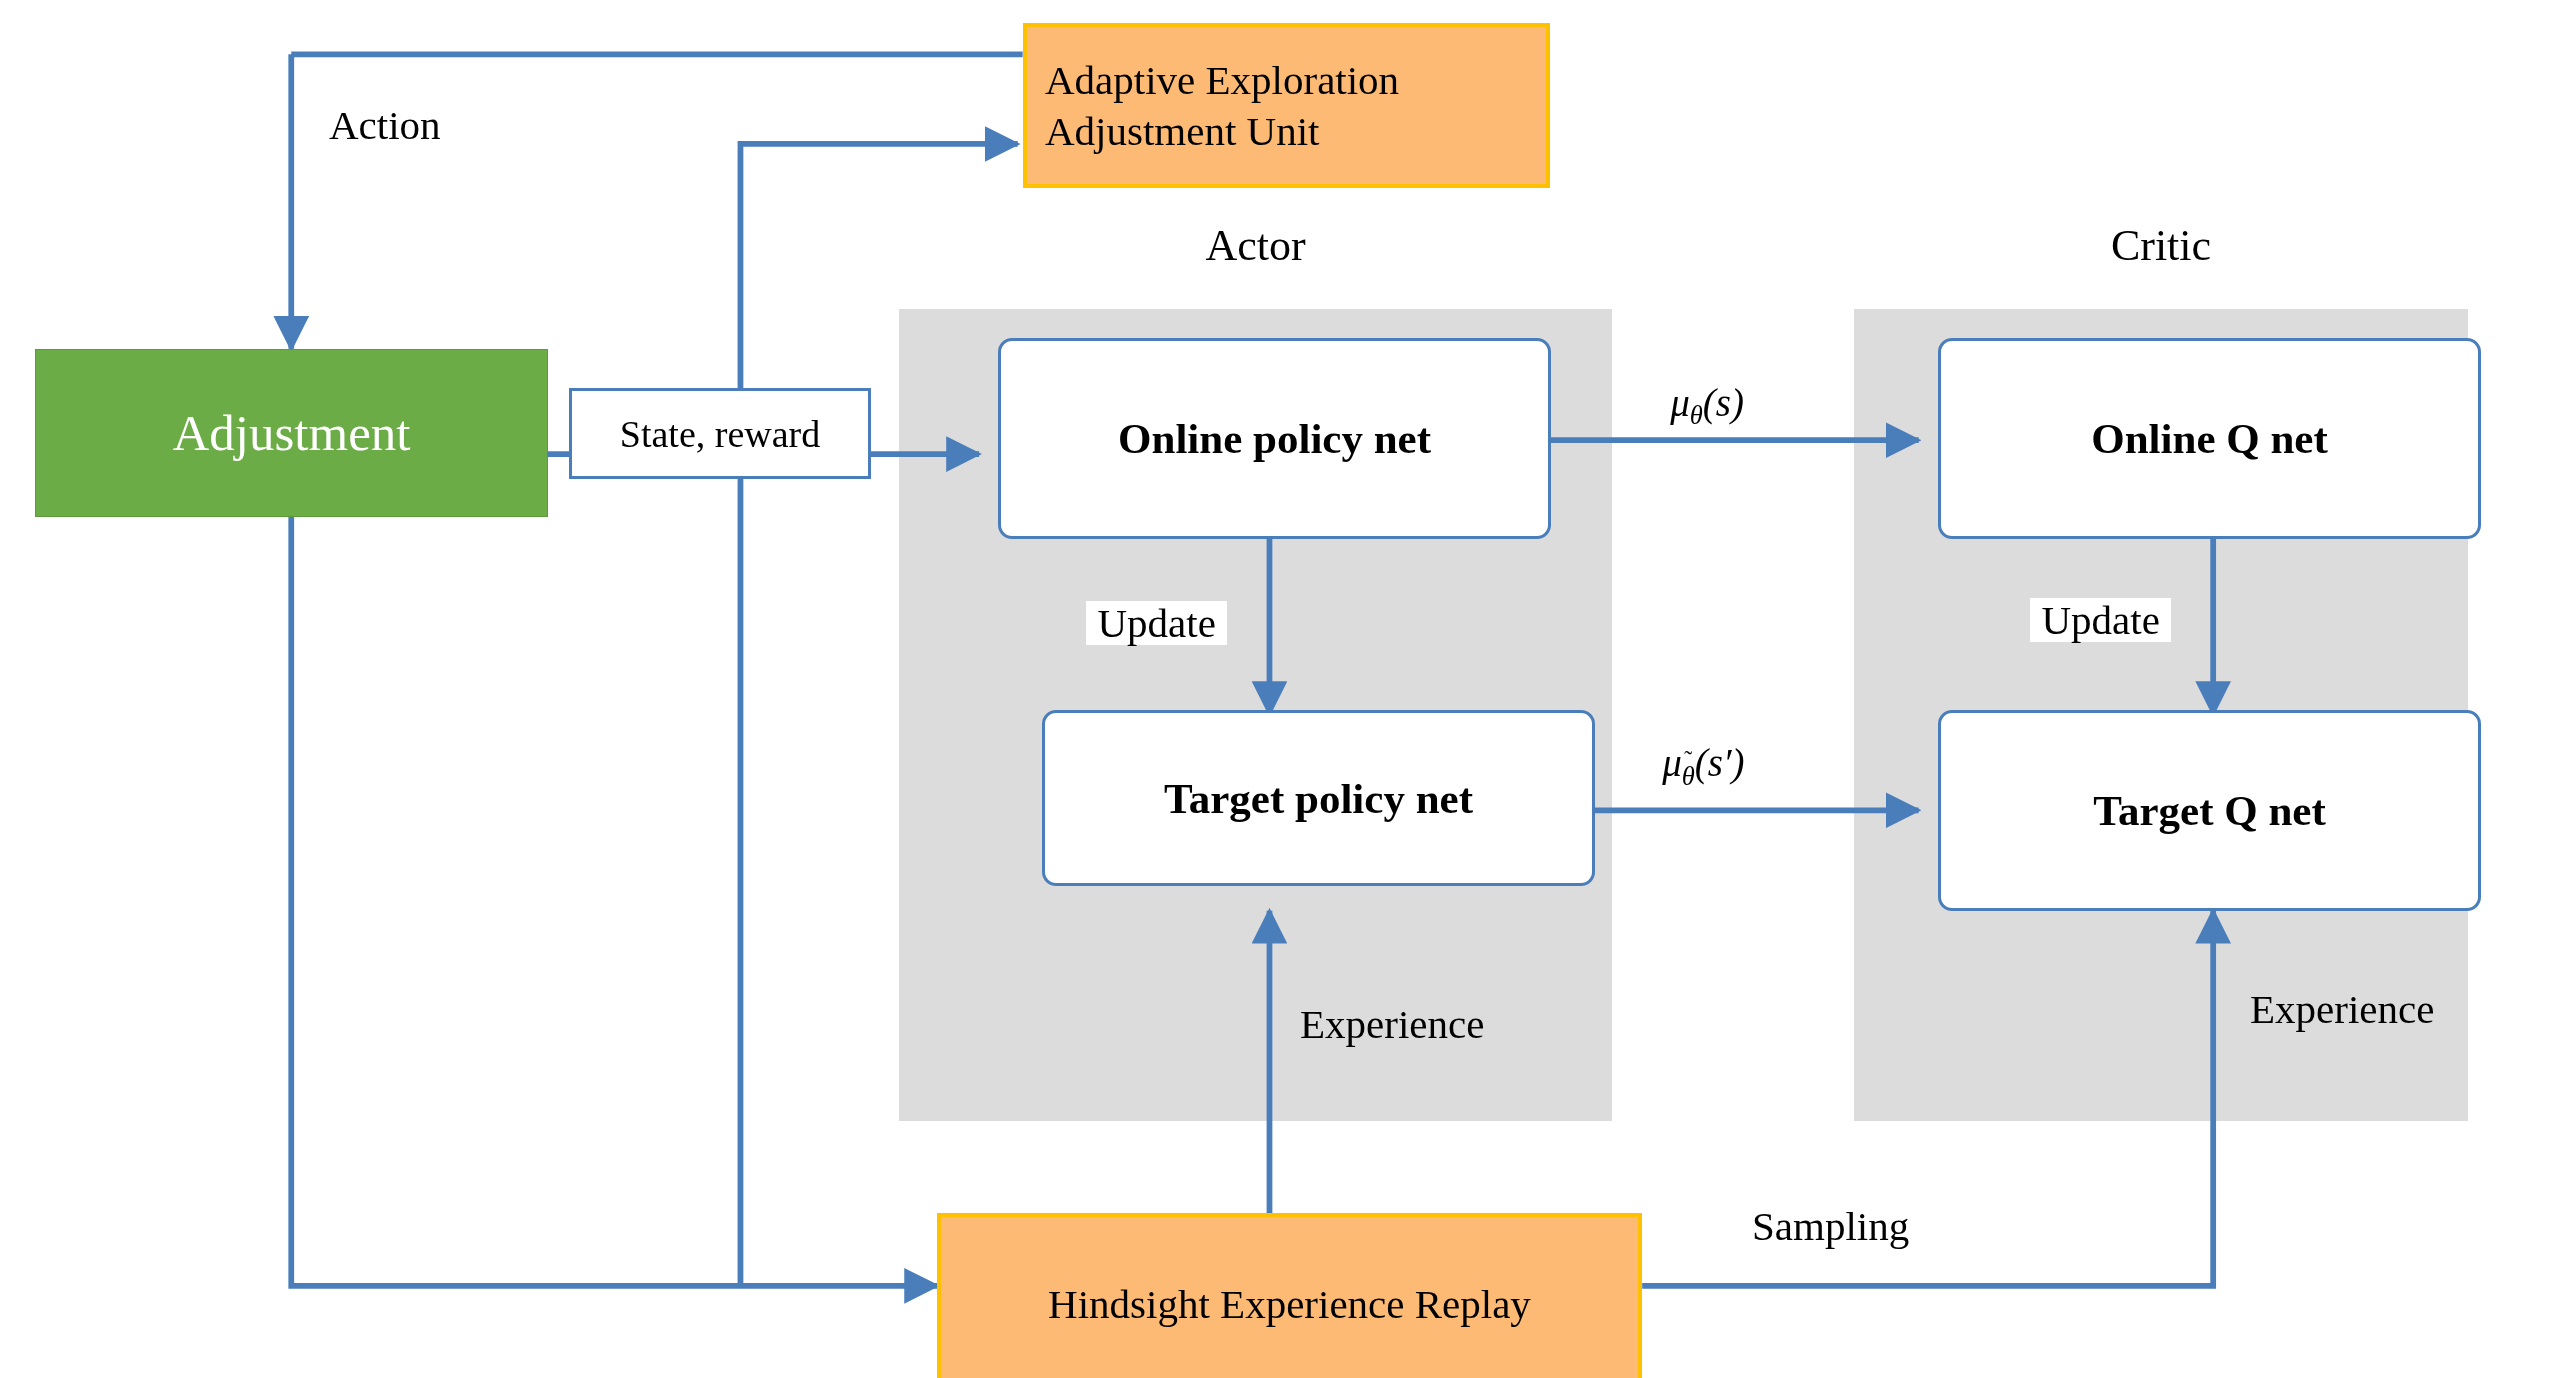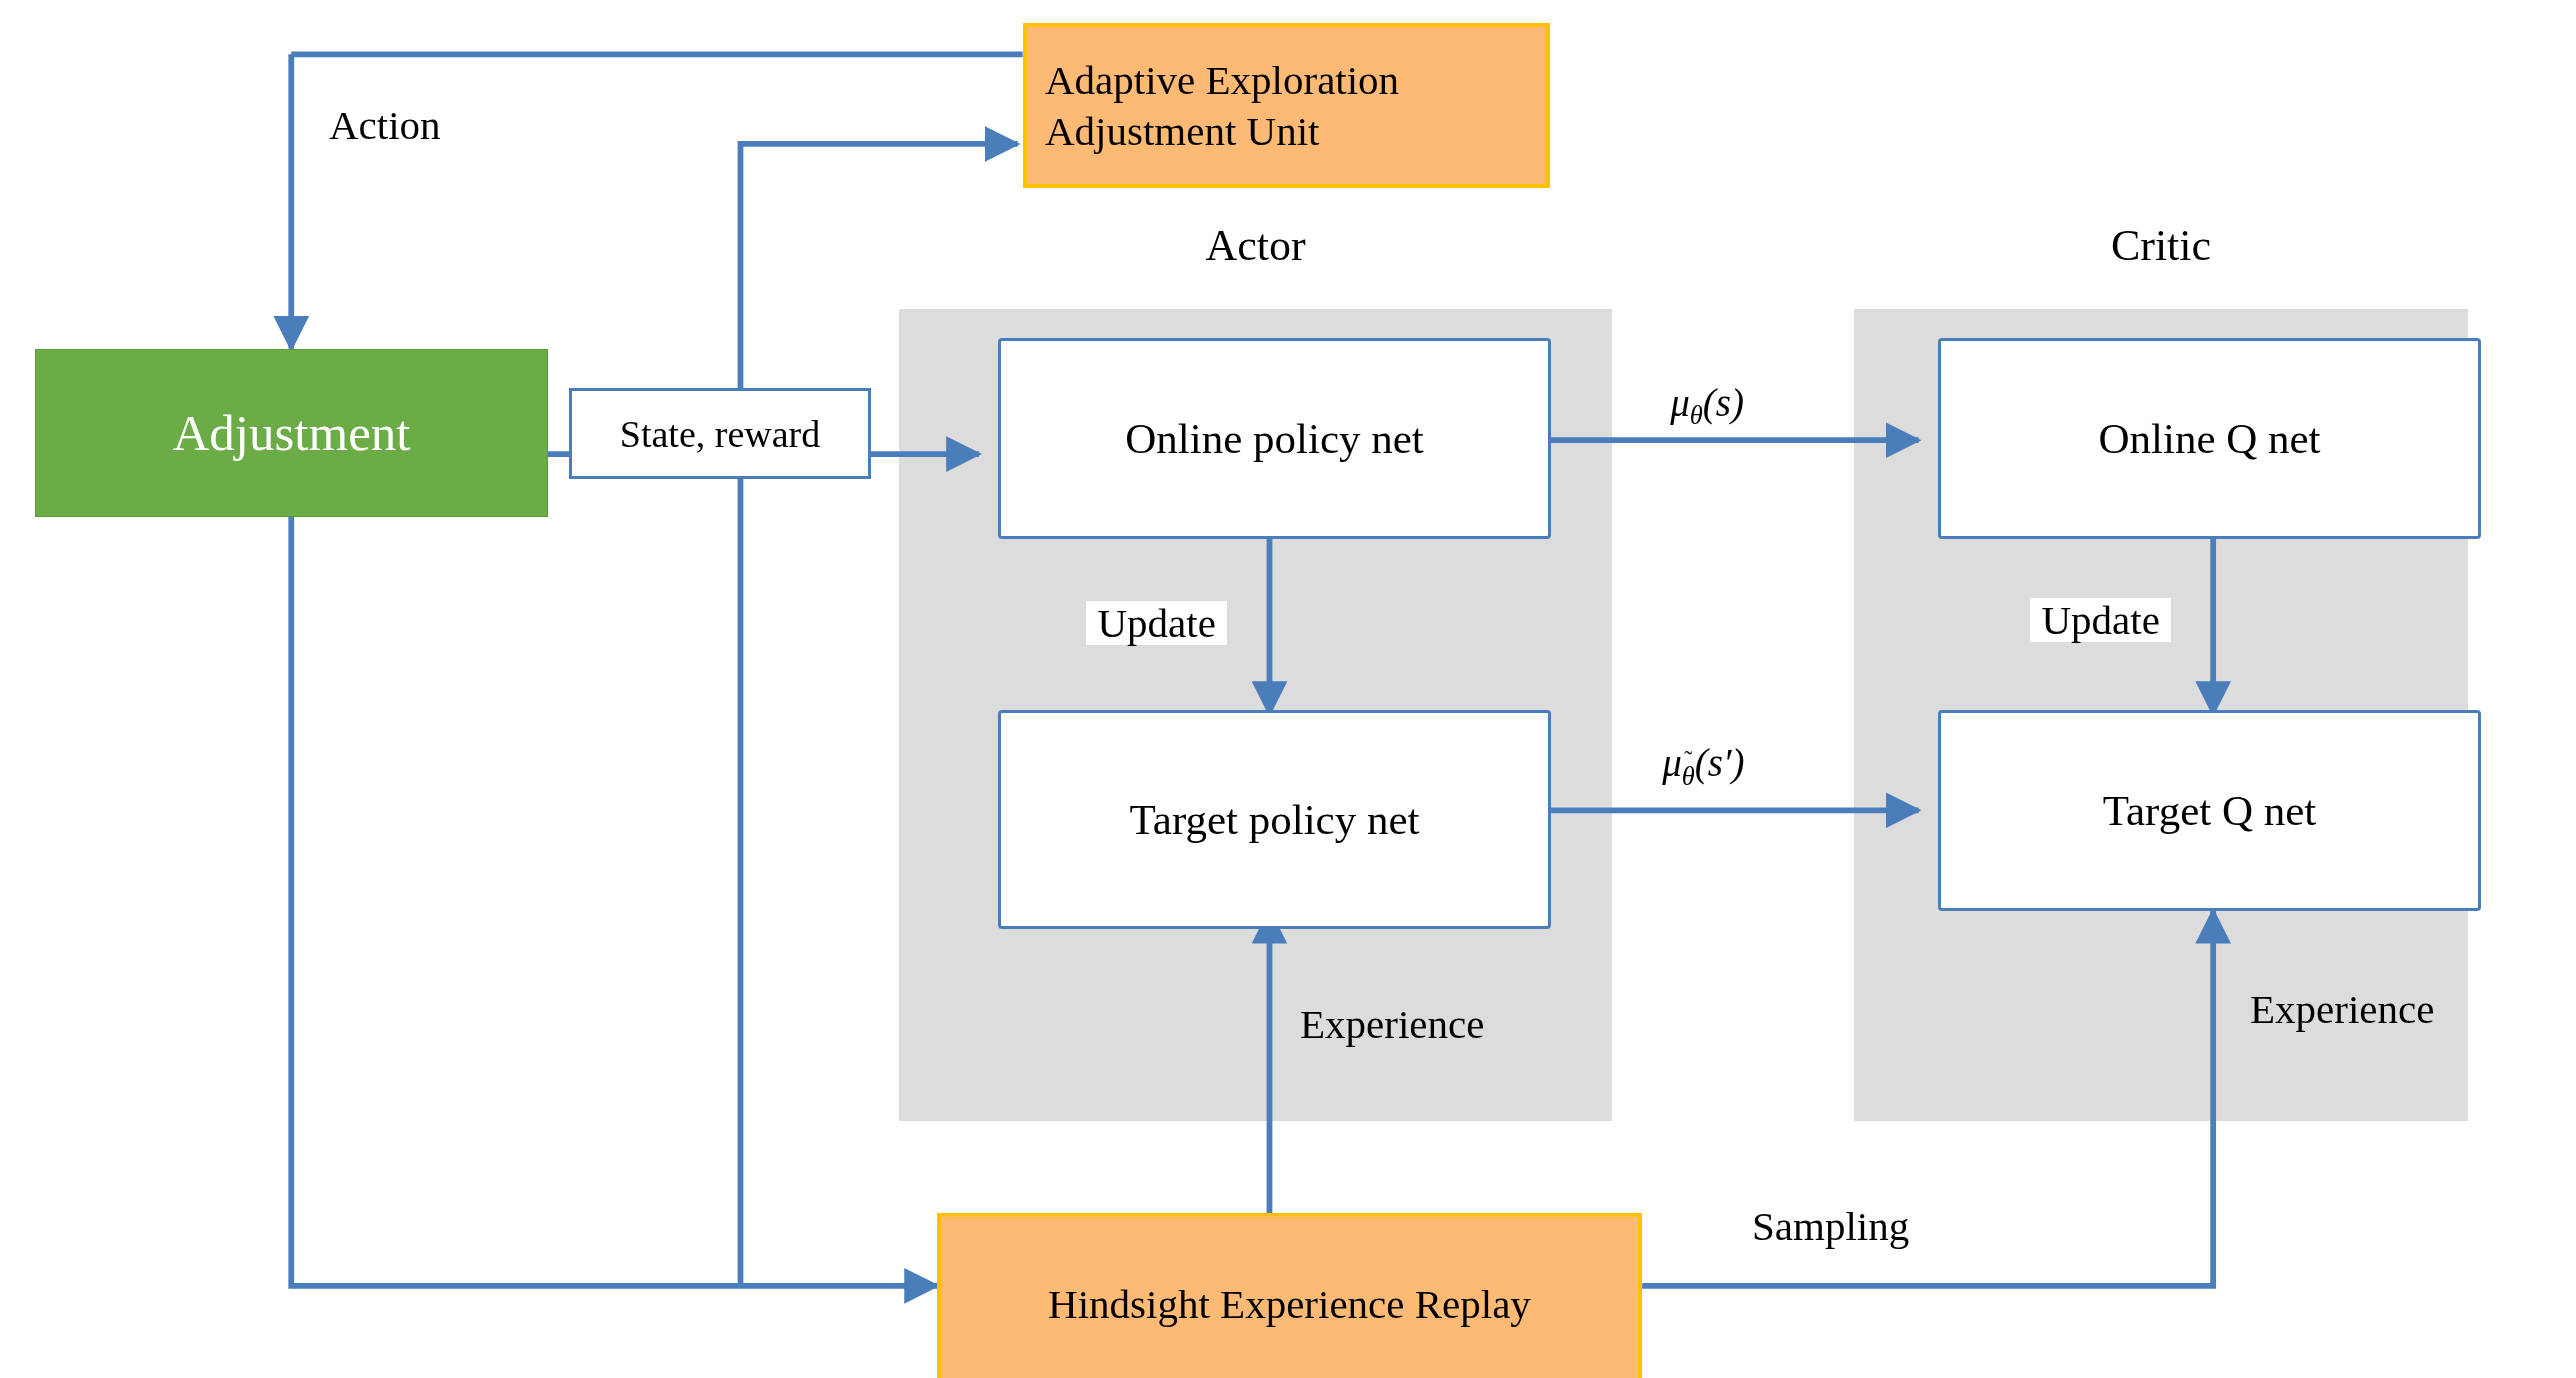--- a/index.html
+++ b/index.html
@@ -2,21 +2,21 @@
 <html style="font-size:13px"><head>
 <meta charset="utf-8">
 <style>
   html,body{margin:0;padding:0;background:#ffffff;}
   body{font-family:"Liberation Serif","DejaVu Serif",serif;}
   #stage{position:relative;width:2576px;height:1378px;background:#ffffff;overflow:hidden;}
   #wires{position:absolute;left:0;top:0;width:2576px;height:1378px;}
   .panel{position:absolute;background:#dcdcdc;}
   .panel-title{position:absolute;text-align:center;color:#000;font-size:44px;line-height:1;white-space:nowrap;}
   .node{position:absolute;box-sizing:border-box;display:flex;align-items:center;justify-content:center;text-align:center;color:#000;}
-  .rounded{background:#ffffff;border:3.3px solid #4A7EBB;border-radius:4px;font-size:43px;}
+  .rounded{background:#ffffff;border:3.3px solid #4A7EBB;border-radius:14px;font-size:43px;font-weight:bold;}
   .env{background:#6CAC46;border:1.6px solid #5D9A3C;color:#ffffff;font-size:51px;}
   .gold{background:#fdba74;border:4.1px solid #FFC000;font-size:41px;}
   .gold.two-line{flex-direction:column;align-items:flex-start;justify-content:center;padding-left:18px;line-height:1.22;}
   .statebox{background:#ffffff;border:3.3px solid #4A7EBB;font-size:38px;}
   .edge-label{position:absolute;color:#000;font-size:41px;line-height:1;white-space:nowrap;background:transparent;}
   .edge-label.boxed{background:#ffffff;}
   .mathlabel{position:absolute;background:#ffffff;color:#000;font-size:39px;line-height:1;white-space:nowrap;
              font-family:"Liberation Serif","DejaVu Serif",serif;font-style:italic;padding:3.3px 8.2px;}
   .mathlabel .sub{font-size:0.68em;vertical-align:-0.32em;font-style:italic;}
   .mathlabel .tilde-wrap{position:relative;display:inline-block;}
@@ -71,21 +71,21 @@
 
   <div class="node gold two-line" style="left:1023px;top:23px;width:527px;height:165px;">
     <span>Adaptive Exploration</span>
     <span>Adjustment Unit</span>
   </div>
 
   <div class="node rounded" style="left:998px;top:338px;width:553px;height:201px;">
     <span>Online policy net</span>
   </div>
 
-  <div class="node rounded" style="left:998px;top:710px;width:553px;height:219px;">
+  <div class="node rounded" style="left:1042px;top:710px;width:553px;height:176px;">
     <span>Target policy net</span>
   </div>
 
   <div class="node rounded" style="left:1938px;top:710px;width:543px;height:201px;">
     <span>Target Q net</span>
   </div>
 
   <div class="node rounded" style="left:1938px;top:338px;width:543px;height:201px;">
     <span>Online Q net</span>
   </div>

